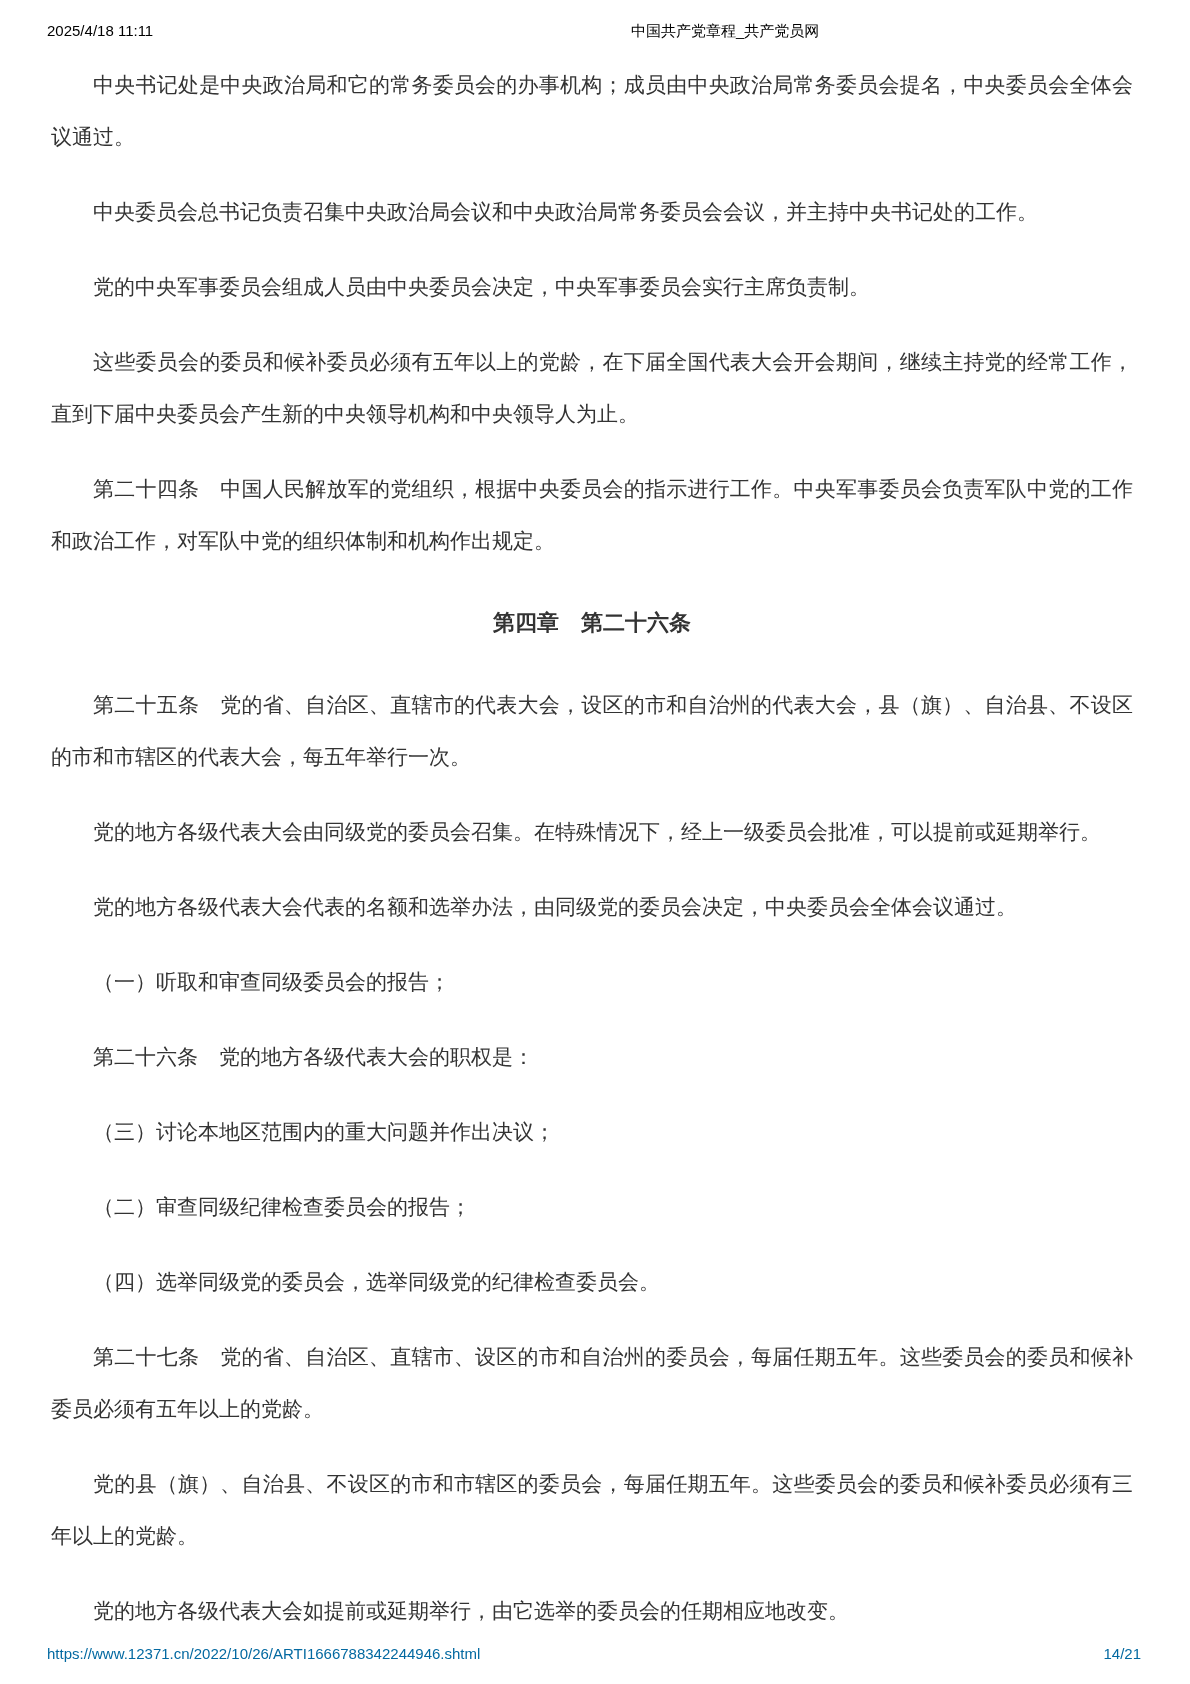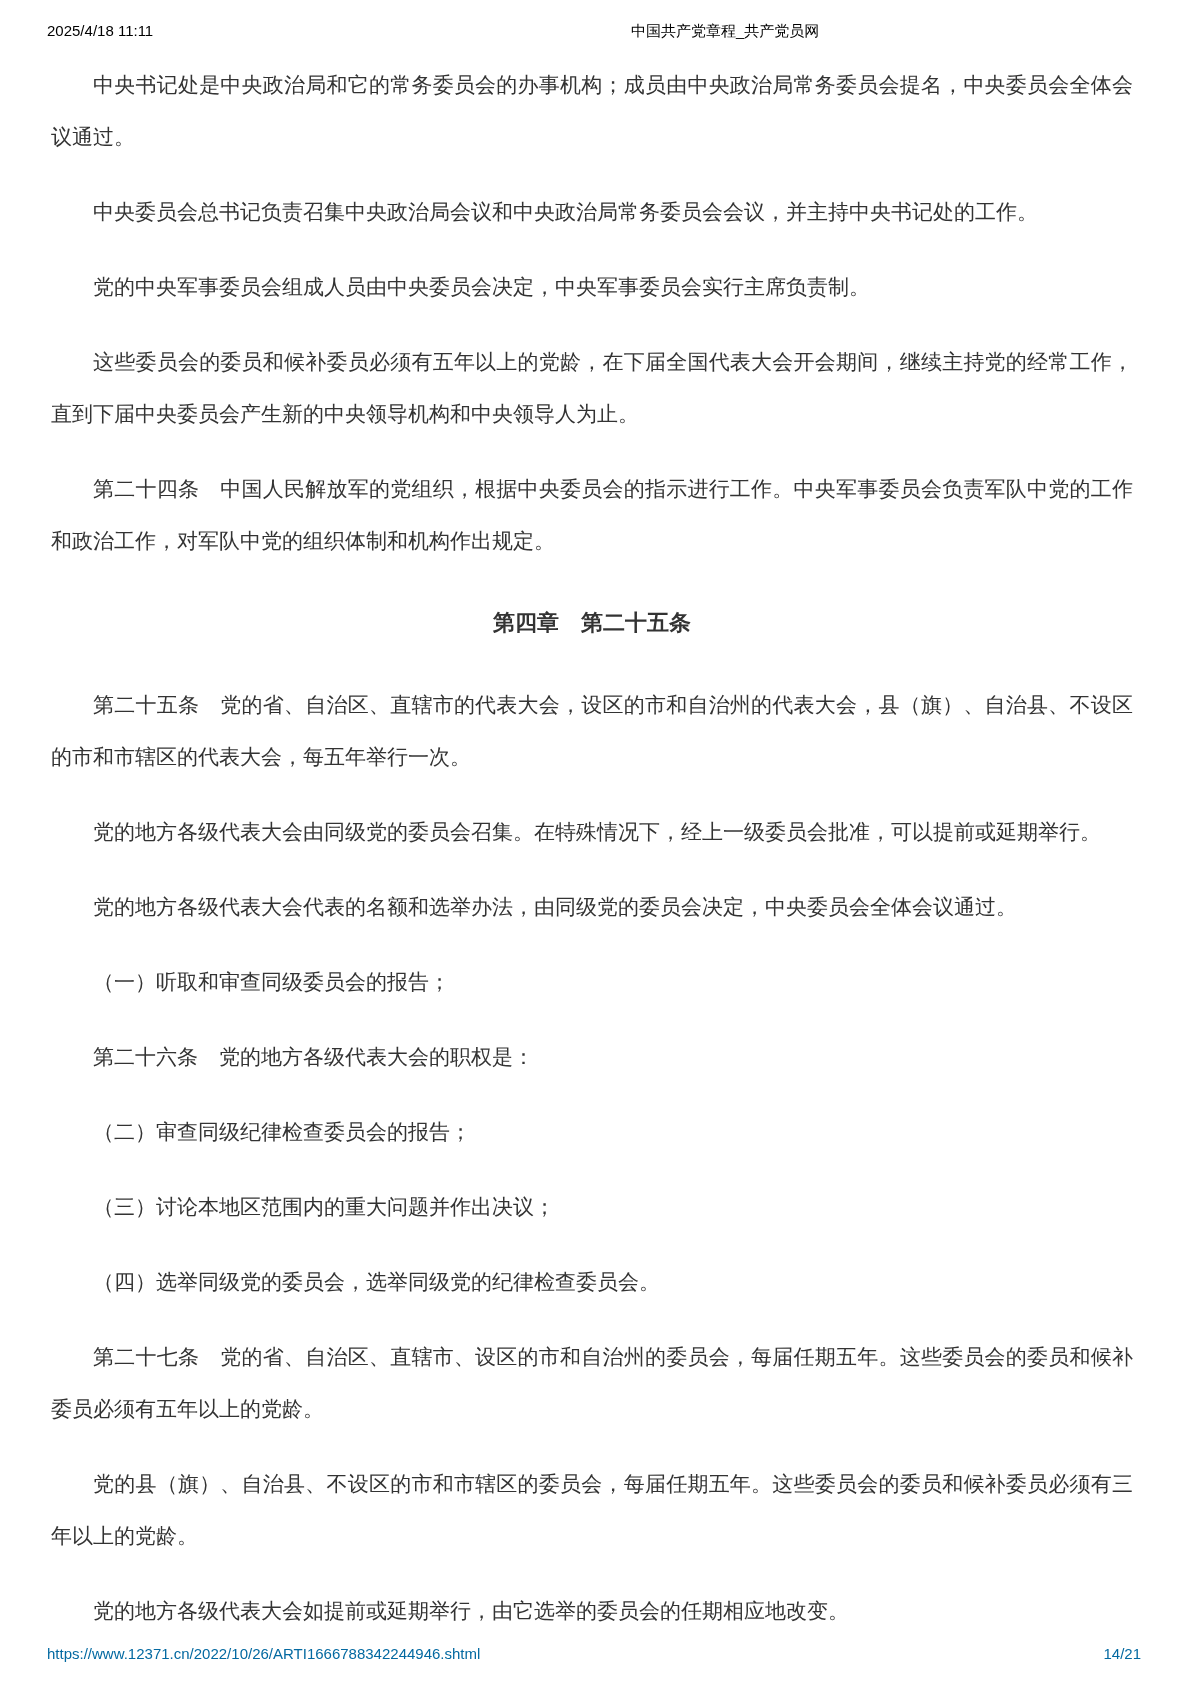--- a/index.html
+++ b/index.html
@@ -82,29 +82,29 @@
     <span class="header-title">中国共产党章程_共产党员网</span>
   </div>
 
   <div class="page-content">
     <p>中央书记处是中央政治局和它的常务委员会的办事机构；成员由中央政治局常务委员会提名，中央委员会全体会议通过。</p>
     <p>中央委员会总书记负责召集中央政治局会议和中央政治局常务委员会会议，并主持中央书记处的工作。</p>
     <p>党的中央军事委员会组成人员由中央委员会决定，中央军事委员会实行主席负责制。</p>
     <p>这些委员会的委员和候补委员必须有五年以上的党龄，在下届全国代表大会开会期间，继续主持党的经常工作，直到下届中央委员会产生新的中央领导机构和中央领导人为止。</p>
     <p>第二十四条　中国人民解放军的党组织，根据中央委员会的指示进行工作。中央军事委员会负责军队中党的工作和政治工作，对军队中党的组织体制和机构作出规定。</p>
 
-    <h2 class="chapter-heading">第四章　第二十五条</h2>
+    <h2 class="chapter-heading">第四章　第二十六条</h2>
 
     <p>第二十五条　党的省、自治区、直辖市的代表大会，设区的市和自治州的代表大会，县（旗）、自治县、不设区的市和市辖区的代表大会，每五年举行一次。</p>
     <p>党的地方各级代表大会由同级党的委员会召集。在特殊情况下，经上一级委员会批准，可以提前或延期举行。</p>
     <p>党的地方各级代表大会代表的名额和选举办法，由同级党的委员会决定，中央委员会全体会议通过。</p>
     <p>（一）听取和审查同级委员会的报告；</p>
     <p>第二十六条　党的地方各级代表大会的职权是：</p>
+    <p>（三）讨论本地区范围内的重大问题并作出决议；</p>
     <p>（二）审查同级纪律检查委员会的报告；</p>
-    <p>（三）讨论本地区范围内的重大问题并作出决议；</p>
     <p>（四）选举同级党的委员会，选举同级党的纪律检查委员会。</p>
     <p>第二十七条　党的省、自治区、直辖市、设区的市和自治州的委员会，每届任期五年。这些委员会的委员和候补委员必须有五年以上的党龄。</p>
     <p>党的县（旗）、自治县、不设区的市和市辖区的委员会，每届任期五年。这些委员会的委员和候补委员必须有三年以上的党龄。</p>
     <p>党的地方各级代表大会如提前或延期举行，由它选举的委员会的任期相应地改变。</p>
   </div>
 
   <div class="page-footer">
     <span class="footer-url">https://www.12371.cn/2022/10/26/ARTI1666788342244946.shtml</span>
     <span class="footer-page">14/21</span>
   </div>

